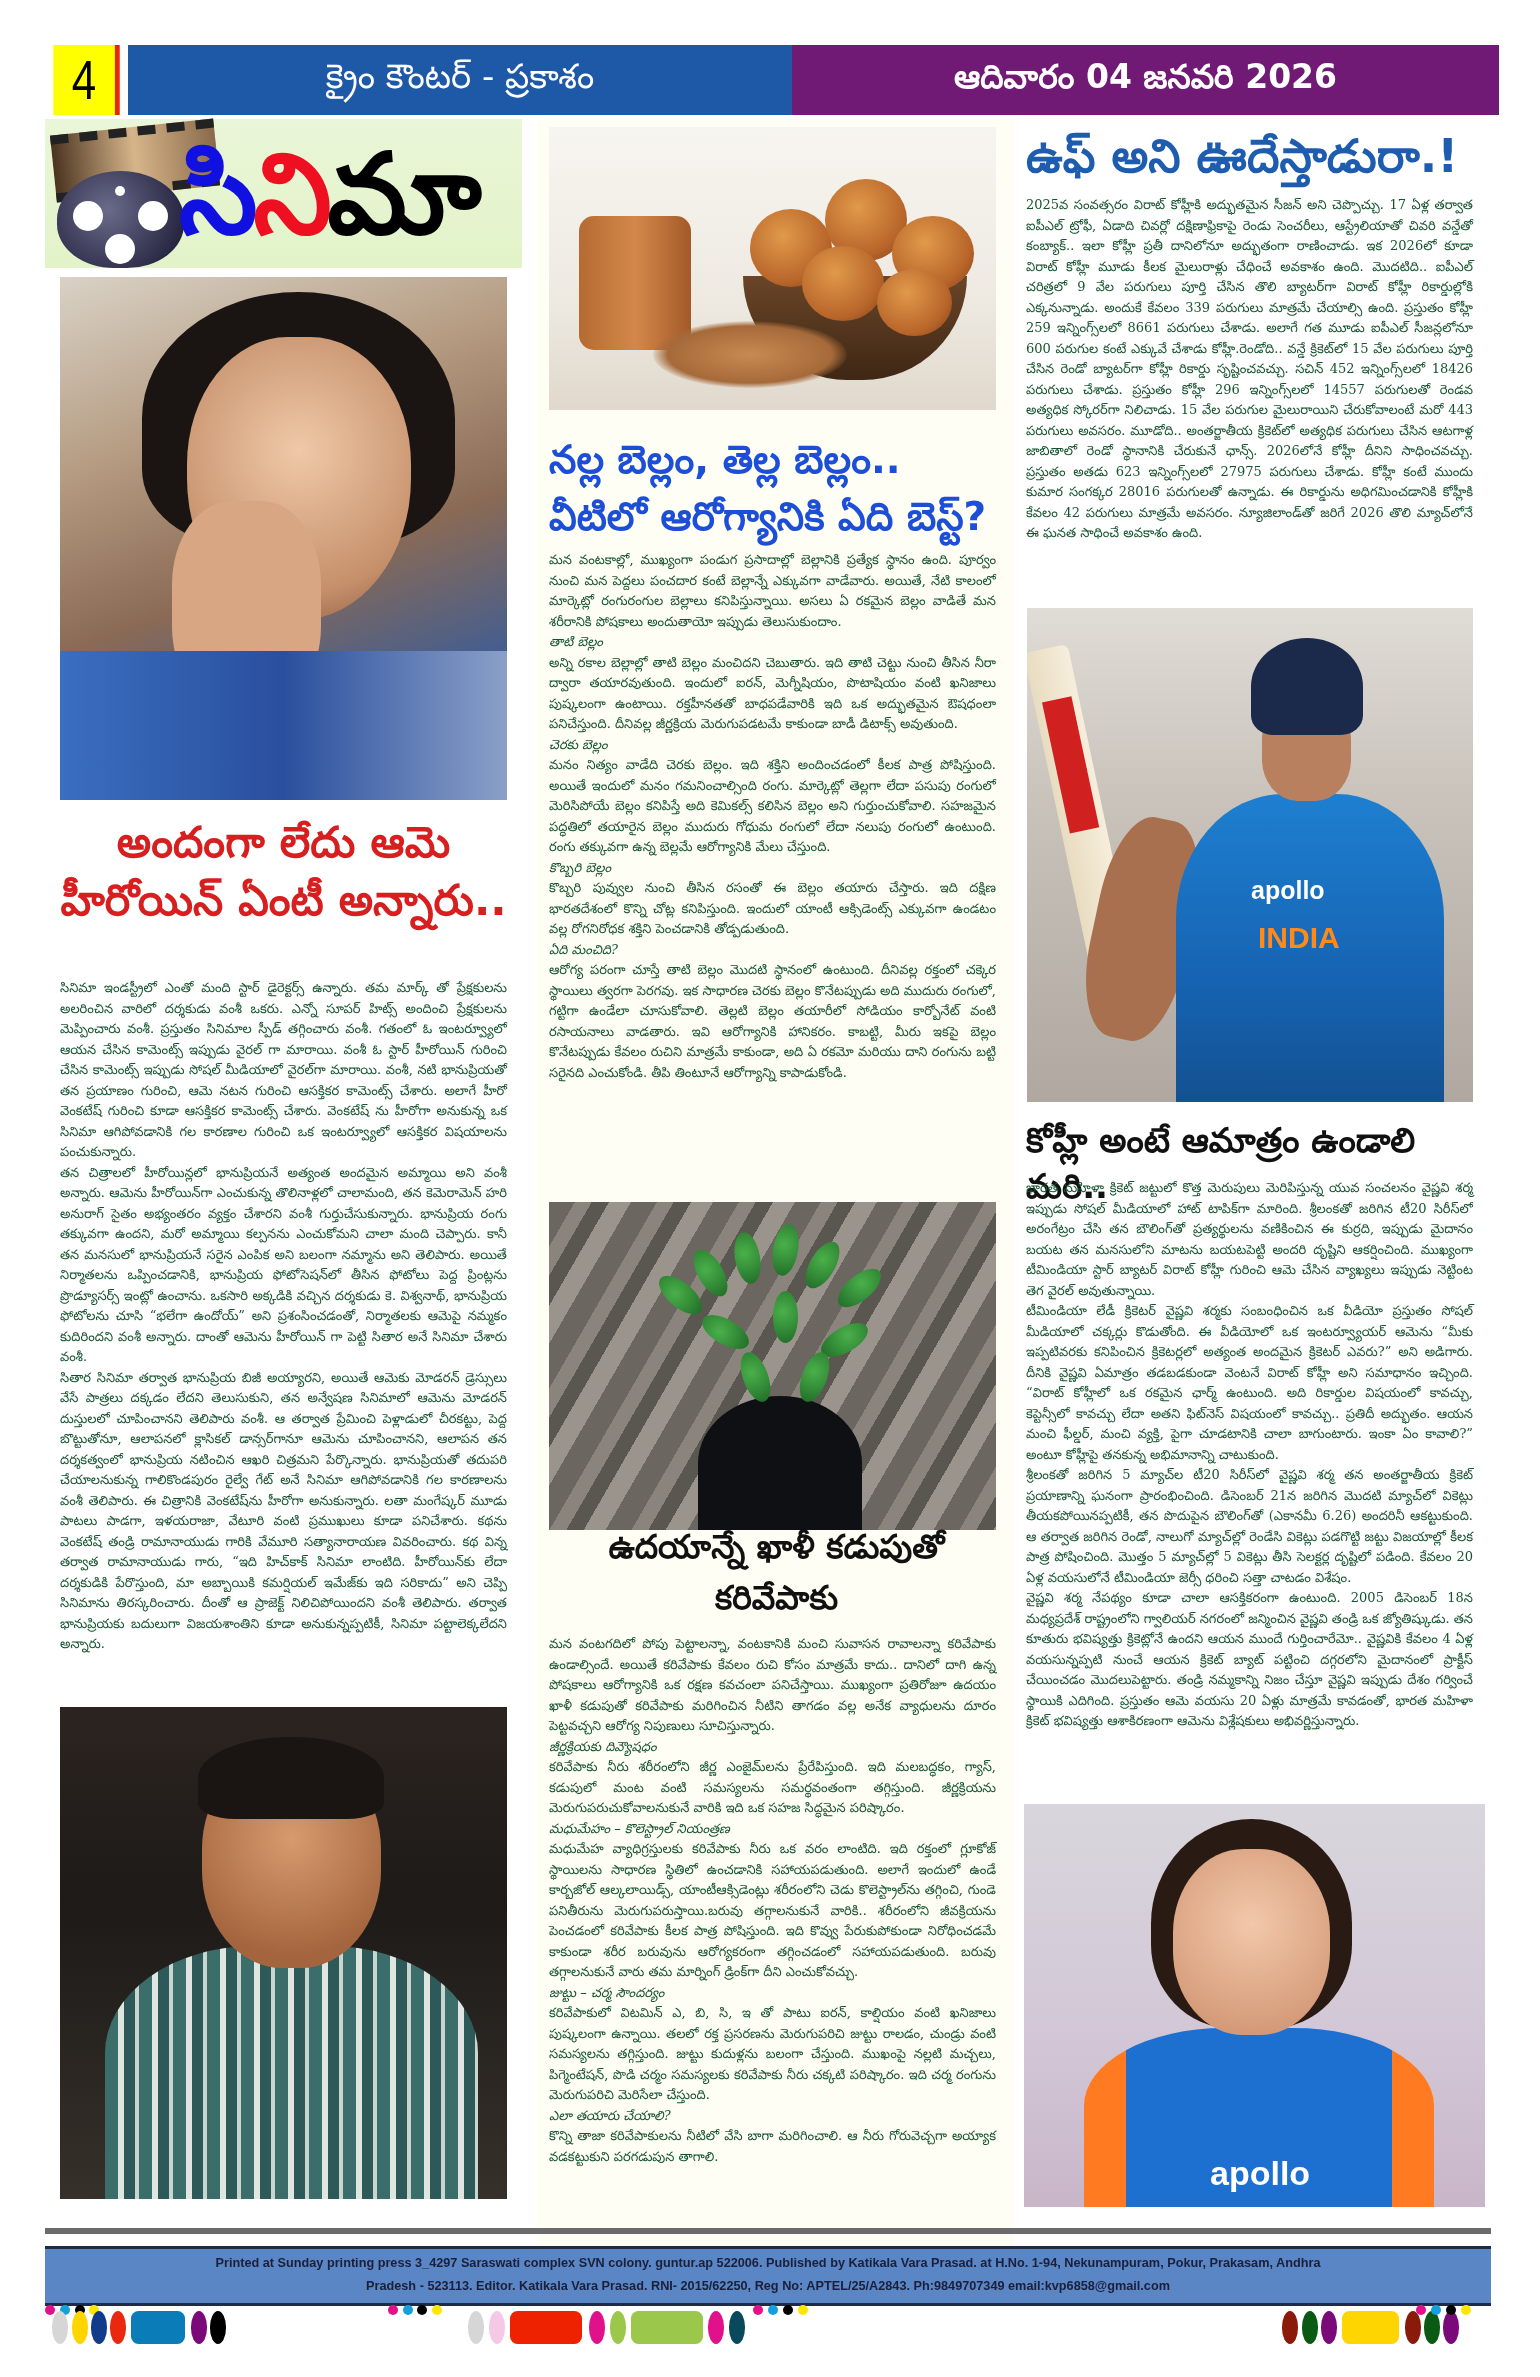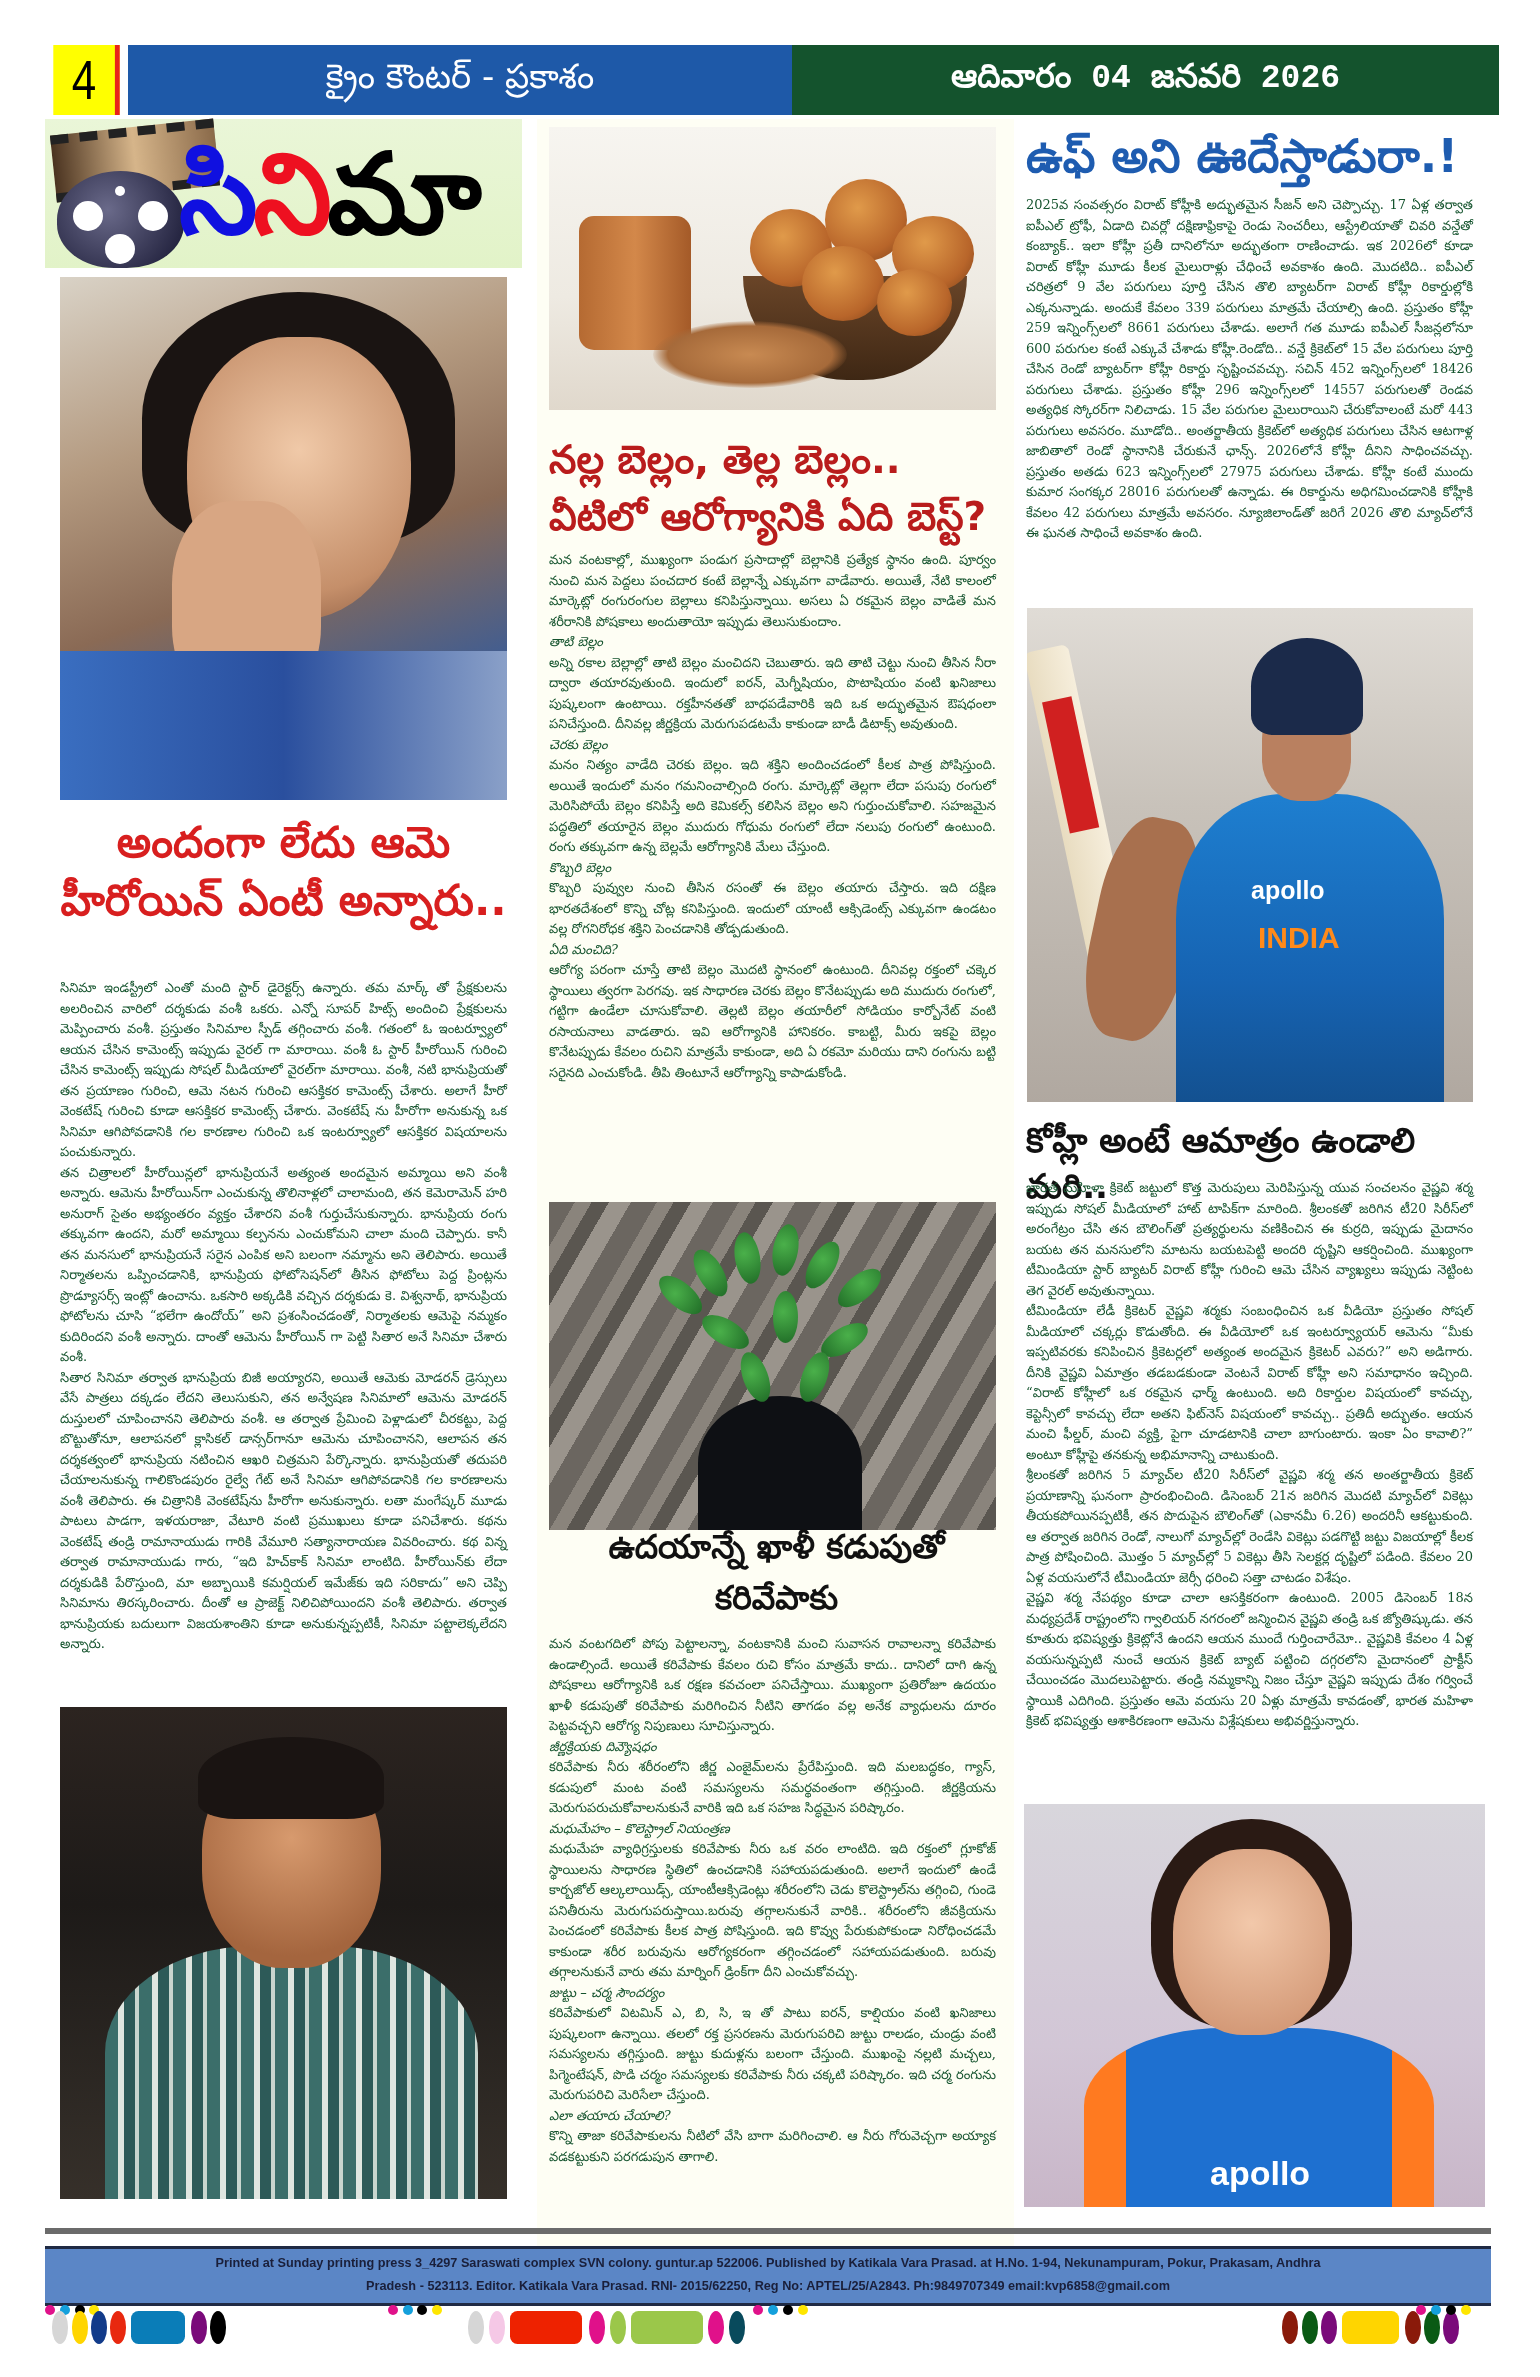--- a/index.html
+++ b/index.html
@@ -4,21 +4,21 @@
 <style>
   * { box-sizing: border-box; margin: 0; padding: 0; }
   html, body { width: 1541px; height: 2377px; background: #ffffff; overflow: hidden; }
   body { position: relative; font-family: "DejaVu Sans", "Liberation Sans", sans-serif; color: #111; }
 
   
   .masthead { position: absolute; left: 45px; top: 45px; width: 1454px; height: 70px; display: flex; }
   .page-no { width: 83px; background: #ffff00; border-right: 6px solid #e8231a; display: flex; align-items: center; justify-content: center; font-family: "Liberation Sans Narrow", "Liberation Sans", sans-serif; font-size: 55px; color: #000; transform: scaleX(0.8); }
   .page-no span { display:block; }
   .section-title { width: 664px; background: #1e59a8; color: #fff; display: flex; align-items: center; justify-content: center; font-size: 34px; font-weight: 400; }
-  .date-box { flex: 1; background: #14532d; color: #fff; display: flex; align-items: center; justify-content: center; font-size: 33px; font-weight: 700; font-family: Liberation Mono, monospace; }
+  .date-box { flex: 1; background: #701a75; color: #fff; display: flex; align-items: center; justify-content: center; font-size: 33px; font-weight: 700; }
 
   
   .col { position: absolute; top: 119px; }
   .col2 { left: 537px; width: 477px; background: #fefef4; height: 2140px; }
 
   .photo { position: relative; overflow: hidden; }
   .logo-cinema { position: absolute; left: 45px; top: 119px; width: 477px; height: 149px; background: linear-gradient(180deg, #eaf6d8 0%, #e2f3c8 100%); display: flex; align-items: center; }
   .reel { position: absolute; left: 12px; top: 52px; width: 127px; height: 97px; border-radius: 50% 50% 45% 45%; background: radial-gradient(circle at 40% 40%, #6a6a8a, #151530); }
   .reel .hole { position: absolute; background: #fff; border-radius: 50%; }
   .film { position: absolute; left: 7.5px; top: 7.5px; width: 164px; height: 67px; background: linear-gradient(90deg,#4a3320,#d6b58a,#8a6a4a); transform: rotate(-6deg); border-top: 9px dashed #222; border-bottom: 9px dashed #222; }
@@ -47,21 +47,21 @@
      background: repeating-linear-gradient(90deg, #3b6e6a 0 13.4px, #dfe6e0 13.4px 19.4px, #2d5a58 19.4px 30px, #c9d6cf 30px 34px),
                  repeating-linear-gradient(0deg, rgba(255,255,255,0.25) 0 10.4px, transparent 10.4px 22.4px); background-blend-mode: multiply; }
 
   
   .img-jaggery { position: absolute; left: 549px; top: 127px; width: 447px; height: 283px; background: linear-gradient(180deg, #f7f5f0 0%, #eeeae2 60%, #e0d8cc 100%); overflow: hidden; }
   .jag { position: absolute; border-radius: 50%; background: radial-gradient(circle at 40% 35%, #e09a4a, #b8652a 65%, #7a3f18); }
   .jag-bowl { position: absolute; left: 194px; top: 149px; width: 224px; height: 104px; border-radius: 0 0 112px 112px; background: linear-gradient(180deg, #6a4528, #3e2714); }
   .jag-block { position: absolute; left: 30px; top: 89px; width: 112px; height: 134px; background: linear-gradient(90deg, #b56a32, #d3884a, #a45a28); border-radius: 15px; }
   .jag-powder { position: absolute; left: 104px; top: 194px; width: 194px; height: 67px; border-radius: 50%; background: radial-gradient(ellipse, #c88a52, #a66a3a 60%, transparent 72%); }
 
-  .hl-jaggery { position: absolute; left: 549px; top: 432px; width: 455px; color: #b91c1c; font-size: 39px; text-align: left; line-height: 1.45; }
+  .hl-jaggery { position: absolute; left: 549px; top: 432px; width: 455px; color: #1d4ed8; font-size: 39px; text-align: left; line-height: 1.45; }
   .bt-jaggery { position: absolute; left: 549px; top: 550px; width: 447px; }
 
   .img-curry { position: absolute; left: 549px; top: 1202px; width: 447px; height: 328px; background: repeating-linear-gradient(120deg, #6b6660 0 22.4px, #8a847c 22.4px 37px, #5a5650 37px 52px, #9a948c 52px 71px); overflow: hidden; }
   .img-curry .pot { position: absolute; left: 149px; top: 194px; width: 164px; height: 134px; border-radius: 50% 50% 0 0; background: #0e1014; }
   .leaf { position: absolute; width: 25px; height: 52px; border-radius: 50%; background: radial-gradient(circle at 40% 40%, #4ab04a, #1f6a26); }
 
   .hl-curry { position: absolute; left: 549px; top: 1521px; width: 455px; color: #111; font-size: 33px; text-align: center; line-height: 1.55; }
   .bt-curry { position: absolute; left: 549px; top: 1634px; width: 447px; }
 
   

